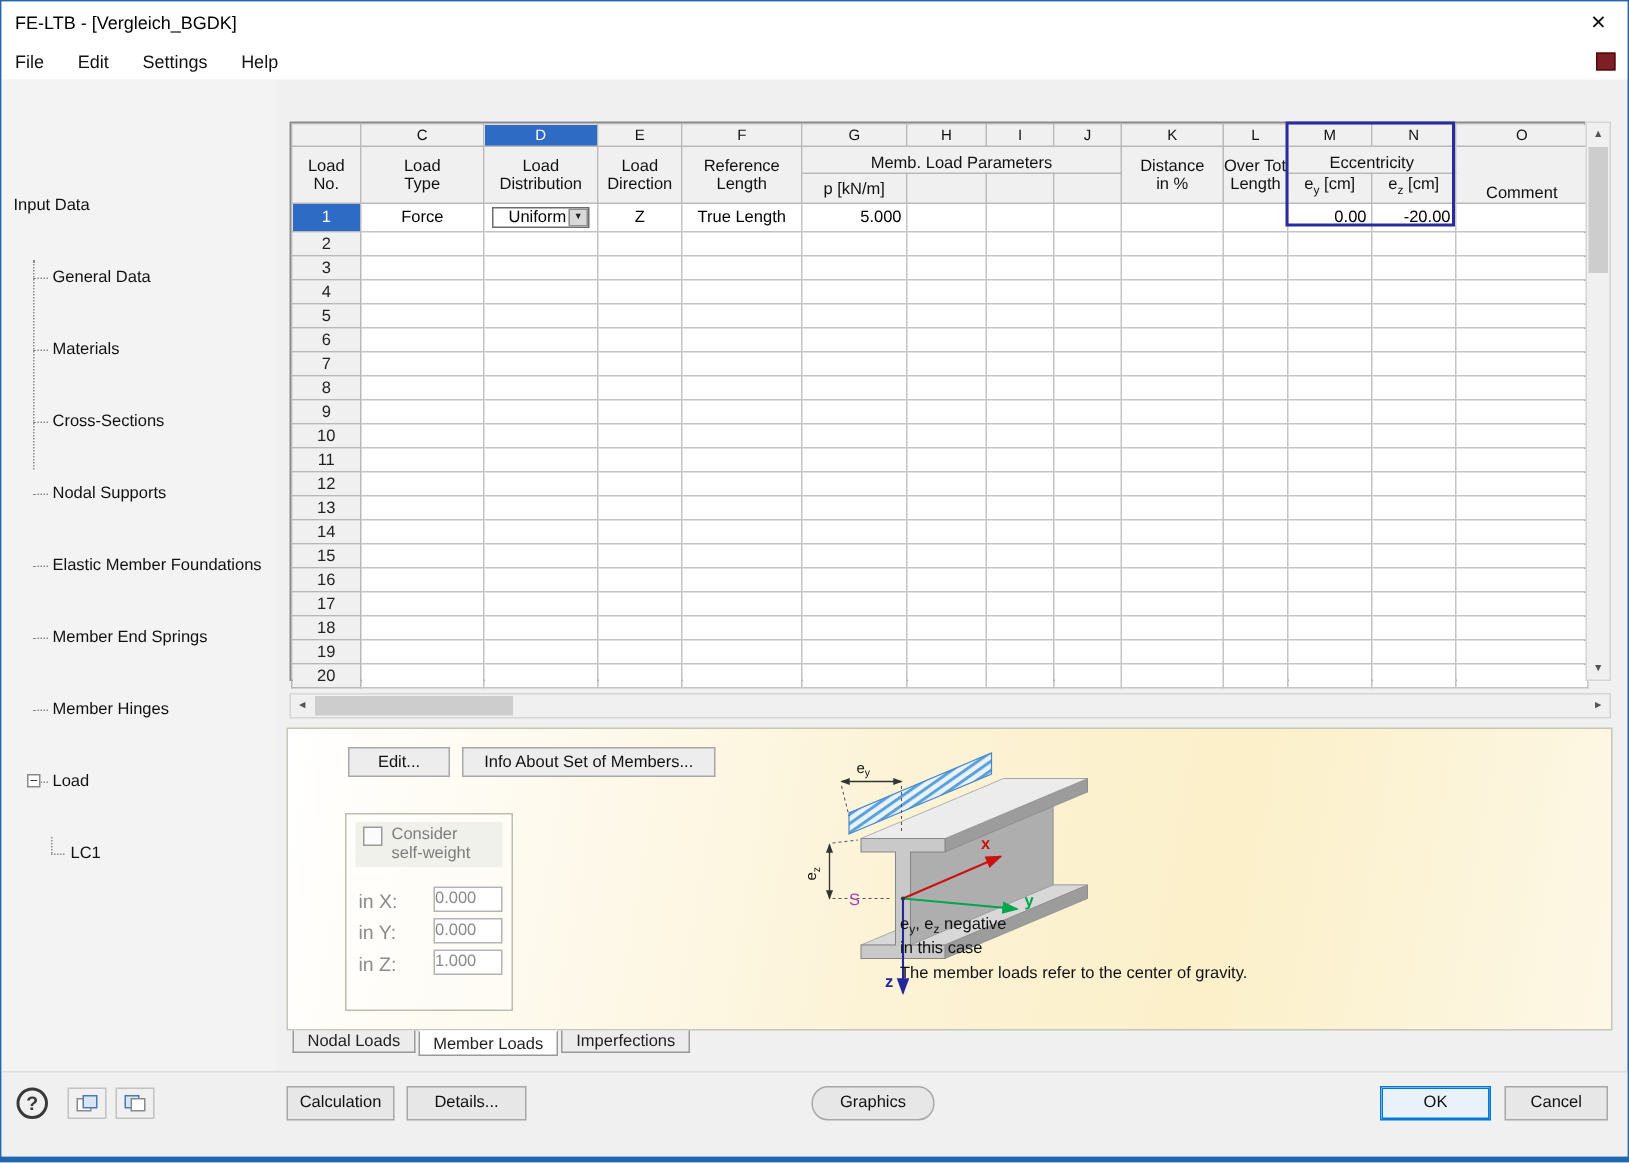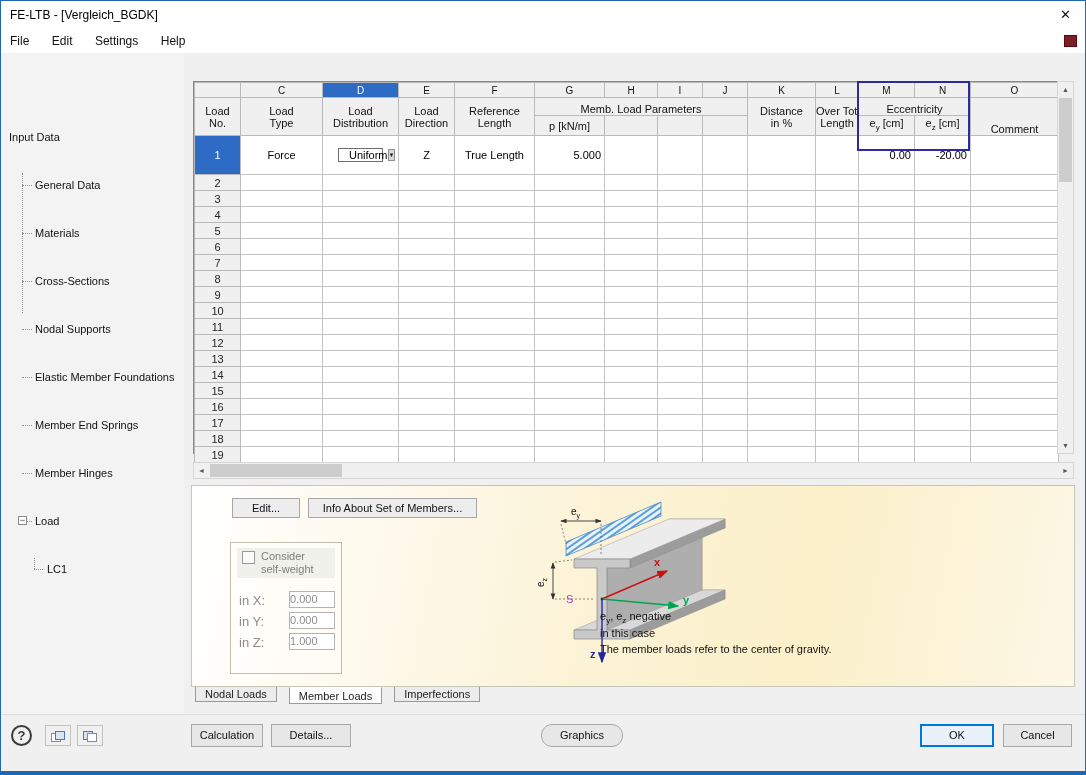--- a/index.html
+++ b/index.html
@@ -51,21 +51,21 @@
   tr.letters th.hl { background:#2e6bc4; color:#fff; }
   tr.h1 th { height:18px; line-height:12px; font-size:11px; vertical-align:bottom; padding-bottom:0; }
   tr.h1 th.two { vertical-align:middle; line-height:12px; }
   tr.h2 th { height:20px; line-height:12px; vertical-align:middle; }
   tbody tr { height:16px; }
   tbody td { height:16px; padding:0 3px; color:#000; background:#fff; }
   tbody td.rowno { background:#f0f0f0; text-align:center; padding:0; color:#222; border-color:#b9b9b9; }
   tbody td.rowno.sel { background:#2e6bc4; color:#fff; }
   td.al-center { text-align:center; } td.al-right { text-align:right; } td.al-left { text-align:left; }
   sub { font-size:8px; }
-  .combo-cell { display:flex; align-items:center; justify-content:space-between; height:14px; margin:12px;
+  .combo-cell { display:flex; align-items:center; justify-content:space-between; height:14px; margin:2px;
                 border:1px solid #6d6d6d; background:#fff; padding-left:10px; }
   .combo-btn { width:13px; height:12px; background:#d9d9d9; border:1px solid #8e8e8e; font-size:6px;
                line-height:11px; text-align:center; color:#222; }
   .ecc-outline { position:absolute; left:856px; top:80px; width:113px; height:70px;
                  border:2px solid #2b2ba0; pointer-events:none; z-index:5; }
 
   
   .vscroll { position:absolute; left:1056px; top:80px; width:17px; height:373px; background:#f0f0f0; border:1px solid #d5d5d5; }
   .hscroll { position:absolute; left:192px; top:461px; width:881px; height:17px; background:#f0f0f0; border:1px solid #d5d5d5; }
   .sb-btn { position:absolute; width:15px; height:15px; font-size:7px; color:#555; text-align:center; line-height:15px; }
@@ -91,21 +91,21 @@
   .sw-row .lab { position:absolute; left:0; top:2px; font-size:13px; color:#8c8c8c; }
   .sw-row .val { position:absolute; right:2px; top:0; width:46px; height:17px; border:1px solid #b3b3b3;
                  background:#fff; font-size:11px; line-height:15px; padding-right:3px; color:#8c8c8c; }
 
   .diagram-svg { position:absolute; left:338px; top:8px; width:260px; height:188px; }
   .diag-note { position:absolute; left:408px; top:124px; font-size:11px; color:#111; line-height:13px; }
   .diag-foot { position:absolute; left:408px; top:157px; font-size:11px; color:#111; }
 
   
   .tabstrip { position:absolute; left:194px; top:686px; height:18px; }
-  .tab { display:inline-block; margin-right:12px; padding:0 9px; font-size:11px; height:15px; line-height:14px;
+  .tab { display:inline-block; margin-right:2px; padding:0 9px; font-size:11px; height:15px; line-height:14px;
          background:#ececec; border:1px solid #9a9a9a; border-top:none; color:#222; vertical-align:top; }
   .tab.active { background:#fff; height:17px; line-height:16px; margin-top:0; border-top:1px solid #fff; }
 
   
   .footer { position:absolute; left:0; right:0; top:713px; height:57px; background:#f0f0f0; border-top:1px solid #dedede; }
   .fbtn { position:absolute; top:9px; height:23px; background:#e7e7e7; border:1px solid #a8a8a8;
           font-size:11px; line-height:21px; text-align:center; color:#111; }
   .fbtn.calc { left:190px; width:72px; } .fbtn.det { left:270px; width:80px; }
   .fbtn.gfx { left:540px; width:82px;border-radius:11px; }
   .fbtn.ok { left:919px; width:74px; border:1px solid #0078d7; box-shadow:inset 0 0 0 1px #0078d7; background:#e9f2fb; }

